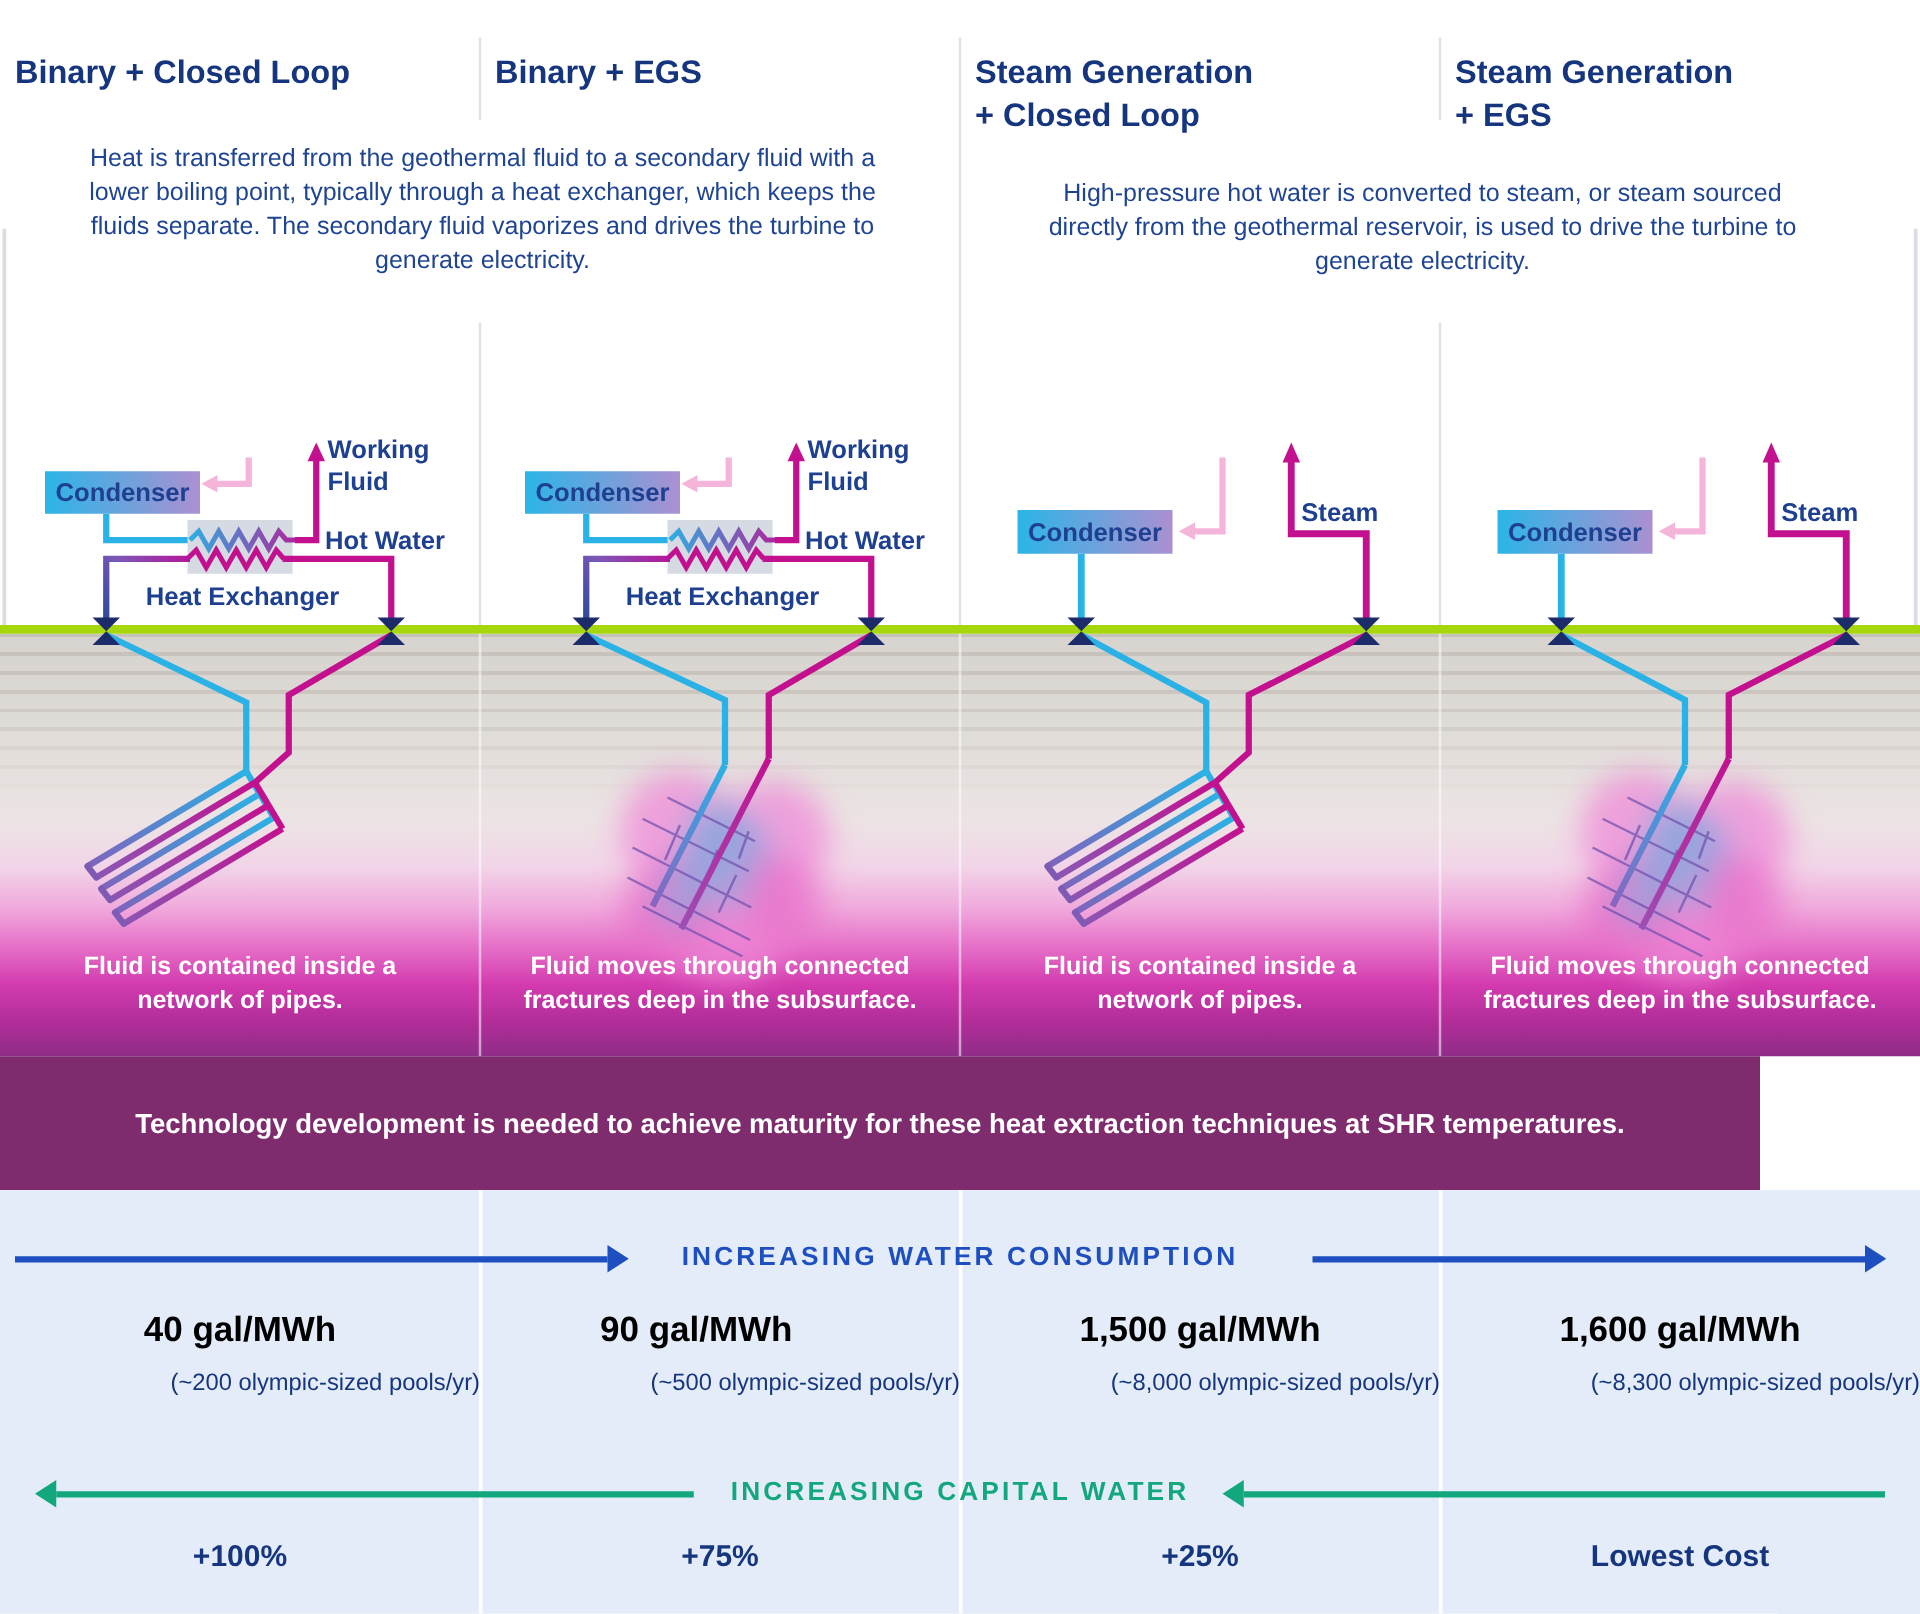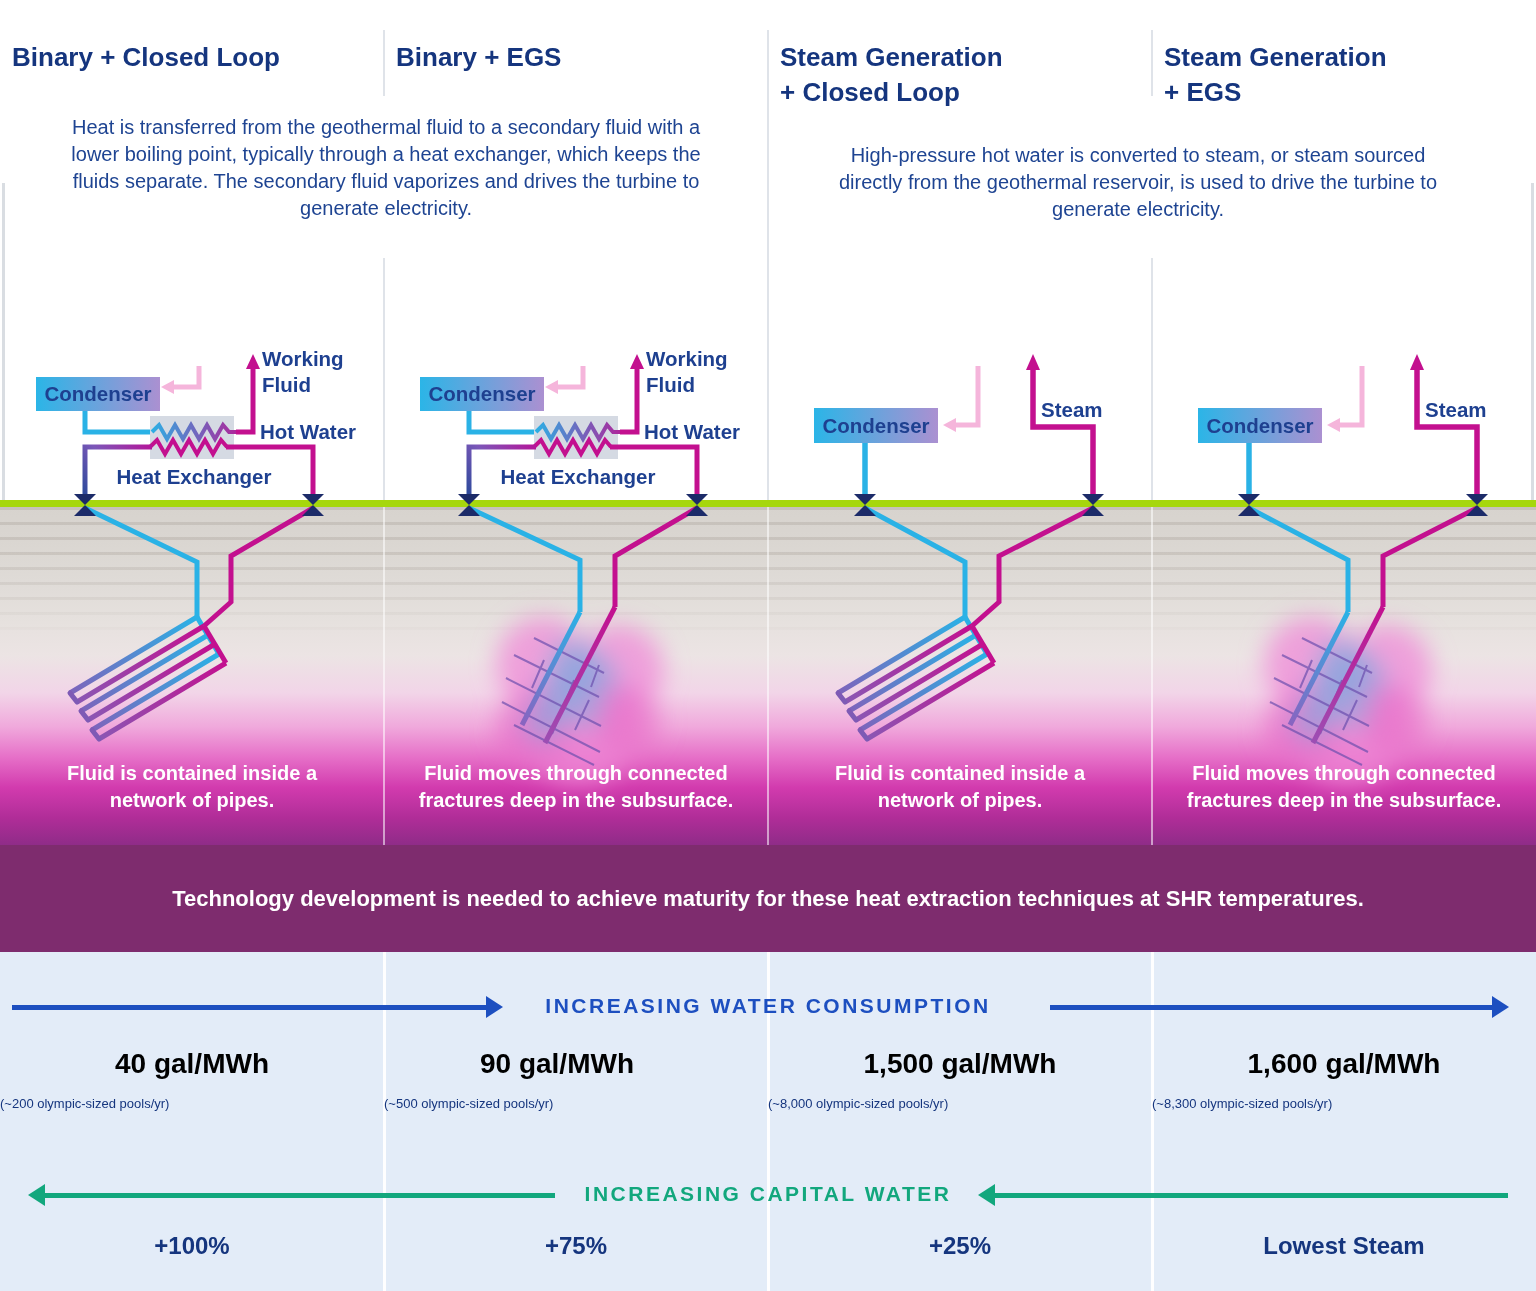--- a/index.html
+++ b/index.html
@@ -23,33 +23,33 @@
     -webkit-mask-image:linear-gradient(180deg,#000 30%,transparent 100%);
     mask-image:linear-gradient(180deg,#000 30%,transparent 100%);}
   .u-sep{position:absolute;top:507px;height:338px;width:2px;background:rgba(255,255,255,.55);z-index:2;}
   .diagram{position:absolute;top:270px;width:384px;height:578px;z-index:3;}
   .dlabel{font-family:"Liberation Sans",sans-serif;font-size:20.5px;font-weight:600;fill:#1e4090;}
   .caption{position:absolute;top:760px;width:384px;height:70px;z-index:4;display:flex;
            align-items:flex-start;justify-content:center;text-align:center;
            color:#fff;font-size:20px;line-height:27px;font-weight:600;}
   .caption span{display:block;}
   
-  .banner{position:absolute;left:0;top:845px;width:1536px;height:107px;background:#7e2c6e;
+  .banner{position:absolute;left:0;top:845px;width:1408px;height:107px;background:#7e2c6e;
           display:flex;align-items:center;justify-content:center;z-index:5;}
   .banner div{color:#fff;font-size:22px;font-weight:700;text-align:center;max-width:1400px;}
   
   .bottom{position:absolute;left:0;top:952px;width:1536px;height:339px;background:#e3ecf8;z-index:1;}
   .tint{position:absolute;top:952px;height:339px;width:384px;}
   .tint.odd{background:#dfe8f4;} .tint.even{background:#e8f0fb;}
   .b-sep{position:absolute;top:952px;height:339px;width:3px;background:rgba(255,255,255,.95);z-index:2;}
   .axis-label{position:absolute;text-align:center;font-weight:700;font-size:21px;letter-spacing:2.5px;z-index:3;}
   .arrow-line{position:absolute;height:5px;z-index:3;}
   .arrow-head{position:absolute;width:0;height:0;z-index:3;}
   .metric-value{position:absolute;width:384px;text-align:center;font-size:28px;font-weight:700;color:#000000;z-index:3;}
-  .metric-note{position:absolute;width:384px;text-align:left;font-size:13px;color:#15357e;z-index:3;}
+  .metric-note{position:absolute;width:384px;text-align:right;font-size:19px;color:#15357e;z-index:3;}
   .metric-cost{position:absolute;width:384px;text-align:center;font-size:24px;font-weight:700;color:#15357e;z-index:3;}
 </style>
 </head>
 <body>
 
 <div class="stage">
 
   <div class="edge-line" style="left:2px"></div>
   <div class="edge-line" style="left:1531px"></div>
   <div class="vdiv" style="left:383px;top:30px;height:66px"></div>
@@ -401,14 +401,14 @@
 
   <div class="arrow-head" style="left:28px;top:1184px;border-right:17px solid #12a77d;border-top:11px solid transparent;border-bottom:11px solid transparent"></div>
   <div class="arrow-line" style="left:45px;top:1193px;width:510px;background:#12a77d"></div>
   <div class="axis-label" style="left:558px;top:1182px;width:420px;color:#12a77d">INCREASING CAPITAL WATER</div>
   <div class="arrow-head" style="left:978px;top:1184px;border-right:17px solid #12a77d;border-top:11px solid transparent;border-bottom:11px solid transparent"></div>
   <div class="arrow-line" style="left:995px;top:1193px;width:513px;background:#12a77d"></div>
 
   <div class="metric-cost" style="left:0;top:1232px">+100%</div>
   <div class="metric-cost" style="left:384px;top:1232px">+75%</div>
   <div class="metric-cost" style="left:768px;top:1232px">+25%</div>
-  <div class="metric-cost" style="left:1152px;top:1232px">Lowest Steam</div>
+  <div class="metric-cost" style="left:1152px;top:1232px">Lowest Cost</div>
 </div>
 
 </body></html>

